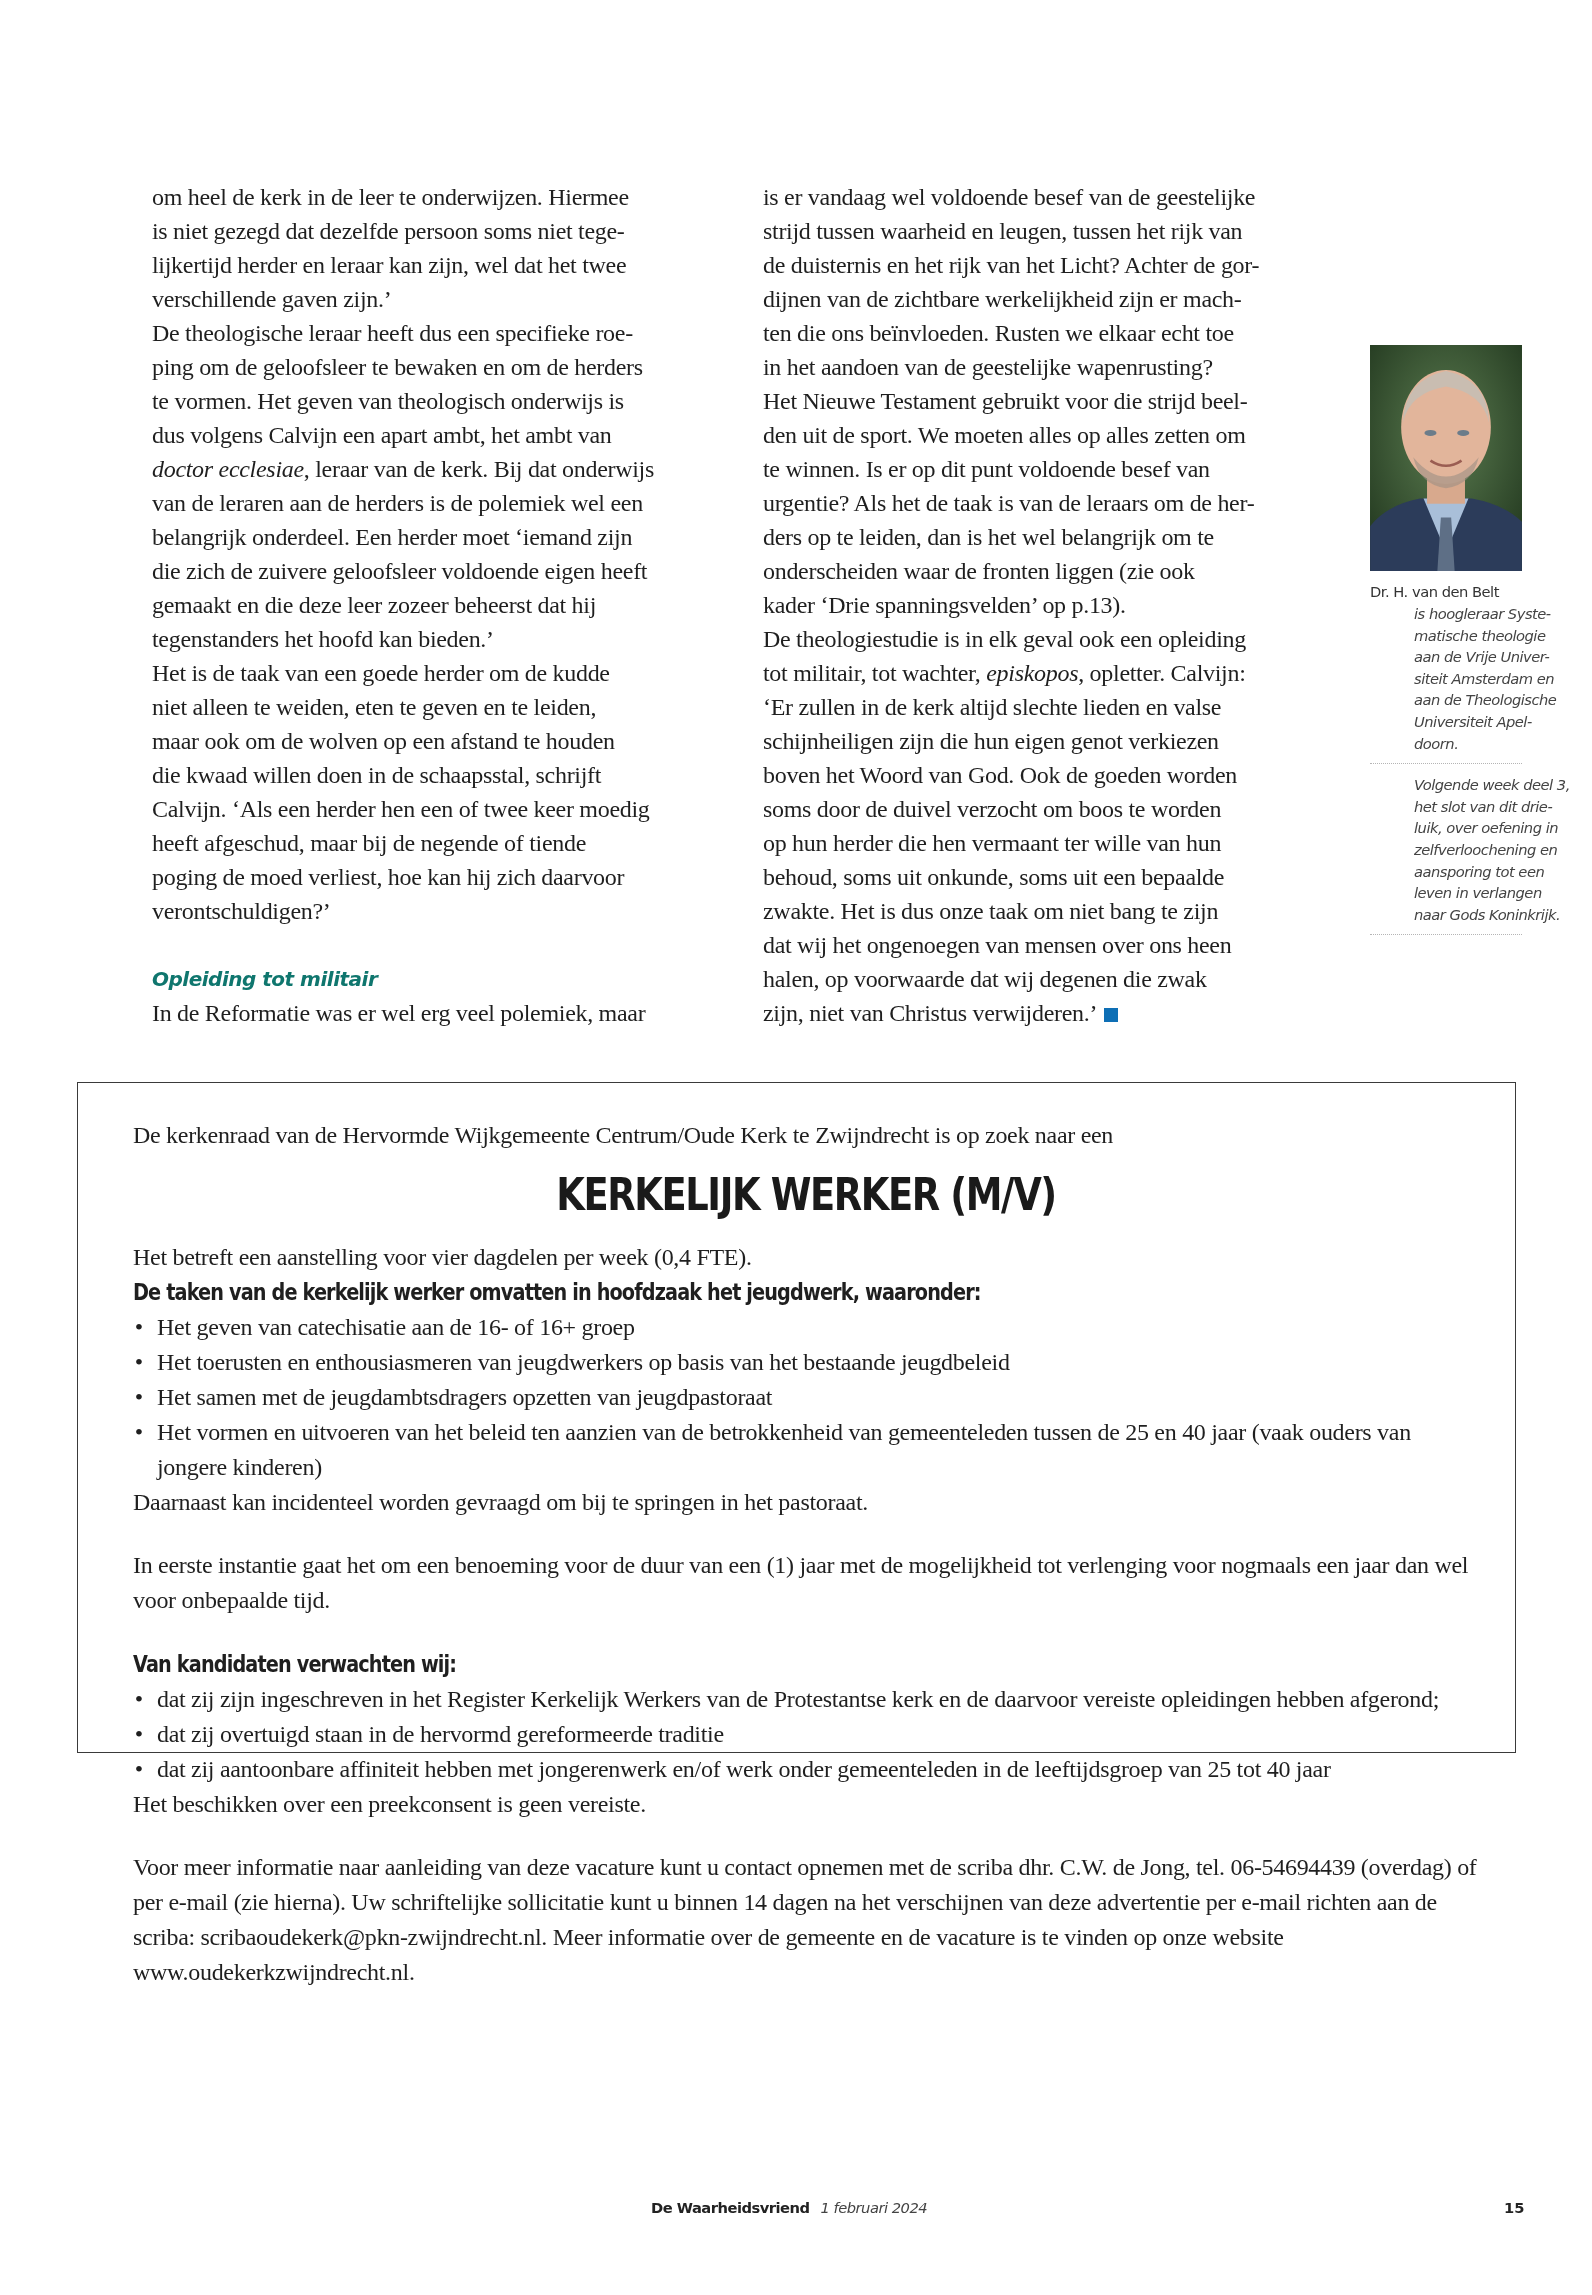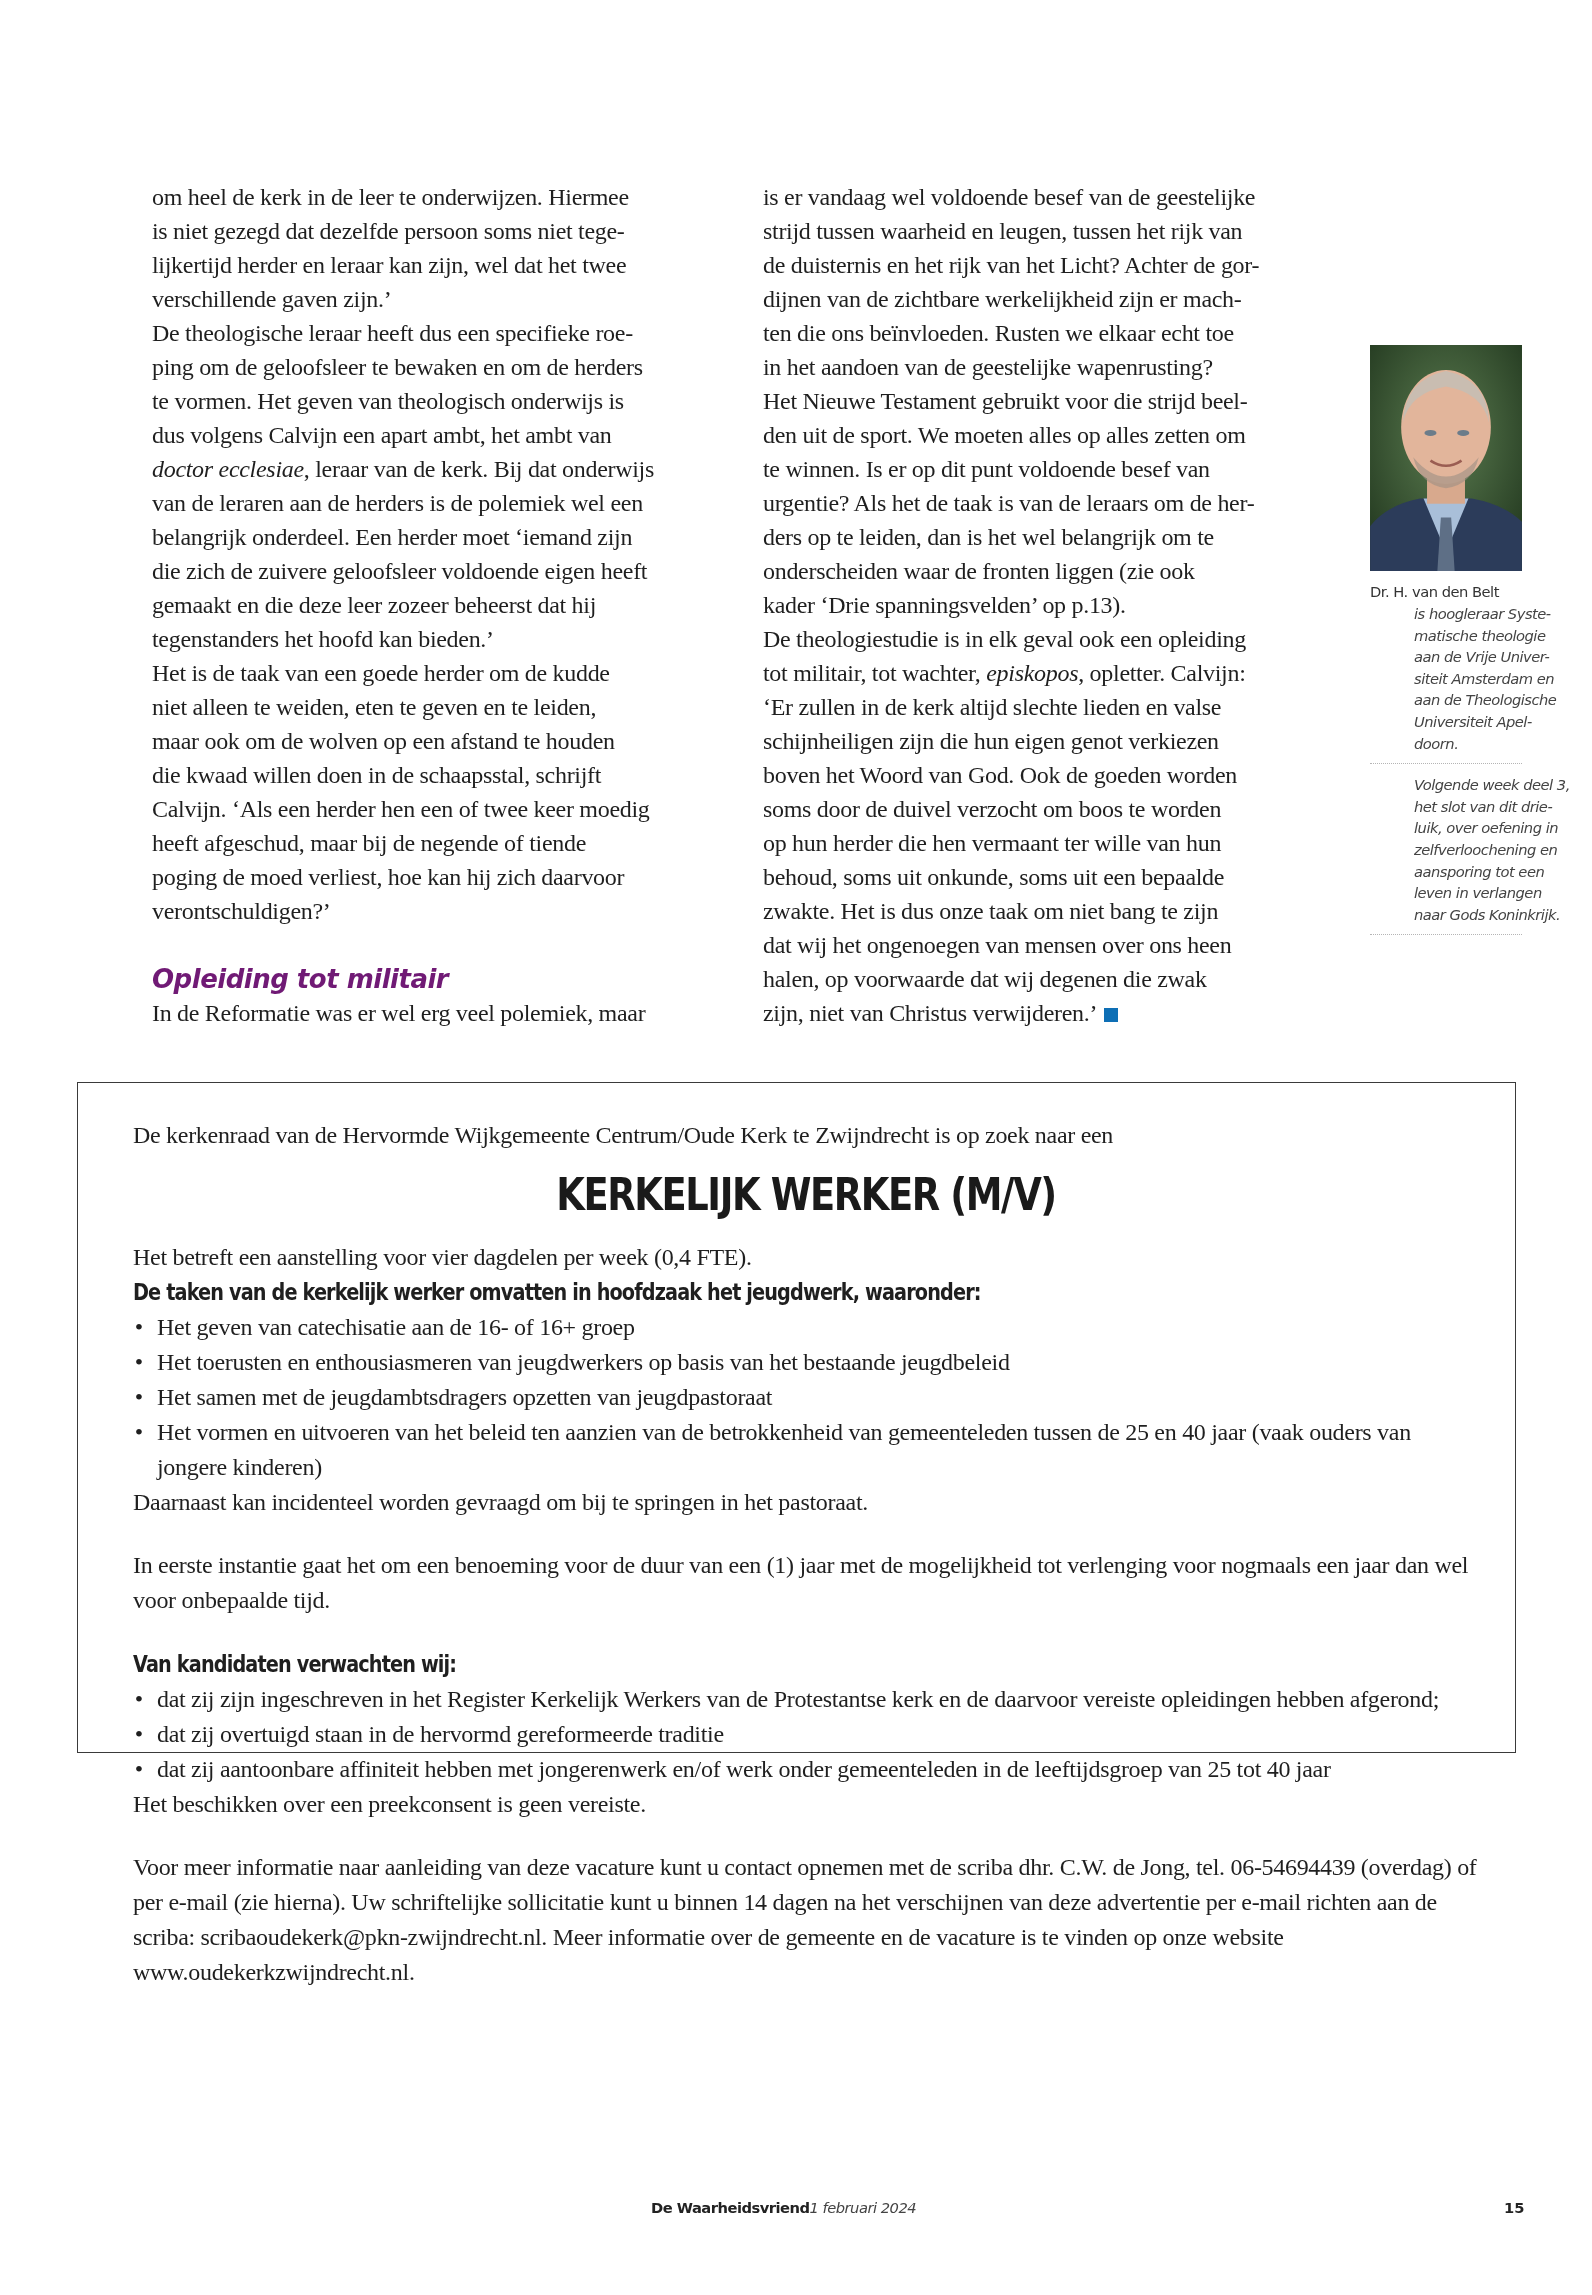--- a/index.html
+++ b/index.html
@@ -3,21 +3,21 @@
 <meta charset="utf-8">
 <style>
   html, body { margin: 0; padding: 0; background: #ffffff; }
   body { width: 1592px; height: 2295px; position: relative; overflow: hidden; color: #222; }
 
   .col { position: absolute; top: 180px; font-family: "Liberation Serif", "DejaVu Serif", serif; font-size: 24px; line-height: 34px; color: #1f1f1f; letter-spacing: -0.3px; }
   .col-left { left: 152px; width: 570px; }
   .col-mid { left: 763px; width: 578px; }
   .col .line { display: block; white-space: nowrap; }
   .col .gap { height: 34px; }
-  .subhead { display: block; font-family: "DejaVu Sans", "Liberation Sans", sans-serif; font-style: italic; font-weight: bold; color: #701a75; font-size: 26px; line-height: 34px; letter-spacing: -0.5px; }
+  .subhead { display: block; font-family: "DejaVu Sans", "Liberation Sans", sans-serif; font-style: italic; font-weight: bold; color: #0f766e; font-size: 20px; line-height: 34px; letter-spacing: -0.5px; }
   .end-mark { display: inline-block; width: 14px; height: 14px; background: #0e6fb5; margin-left: 7px; vertical-align: -0.9px; }
 
   .sidebar { position: absolute; left: 1370px; width: 152px; top: 345px; }
   .portrait { width: 152px; height: 226px; position: relative; overflow: hidden; background: linear-gradient(160deg, #2f4a2a 0%, #3d5e36 40%, #27402a 100%); }
   .portrait svg { display: block; }
   .bio { font-family: "DejaVu Sans", "Liberation Sans", sans-serif; font-size: 14.7px; line-height: 21.6px; color: #444; margin-top: 10.4px; letter-spacing: -0.5px; }
   .bio .name { font-weight: normal; font-style: normal; color: #333; display: block; }
   .bio .it { font-style: italic; display: block; white-space: nowrap; margin-left: 44px; }
   .dotline { border-top: 1.7px dotted #b5b5b5; margin: 8.6px 0 10.4px 0; }
 
@@ -26,21 +26,21 @@
   .ad-title { text-align: center; font-family: "DejaVu Sans", "Liberation Sans", sans-serif; font-weight: bold; font-size: 45px; line-height: 52px; letter-spacing: -1.7px; color: #1a1a1a; margin: 15.5px 0 19px 0; transform: scaleX(0.82); transform-origin: center; }
   .ad-bold { font-family: "DejaVu Sans", "Liberation Sans", sans-serif; font-weight: bold; font-size: 22.4px; letter-spacing: -1px; display: block; transform: scaleX(0.86); transform-origin: left; white-space: nowrap; }
   .ad ul { list-style: none; margin: 0; padding: 0; }
   .ad li { position: relative; padding-left: 24px; }
   .ad li::before { content: "•"; position: absolute; left: 1.7px; top: 0; }
   .ad .para { display: block; }
   .ad .spacer { height: 28.5px; }
 
   .footer { position: absolute; top: 2199px; left: 0; width: 1592px; font-family: "DejaVu Sans", "Liberation Sans", sans-serif; font-size: 14.7px; color: #222; }
   .footer .pub { position: absolute; left: 651px; font-weight: bold; letter-spacing: -0.5px; }
-  .footer .date { font-style: italic; font-weight: normal; color: #444; margin-left: 0; }
+  .footer .date { font-style: italic; font-weight: normal; color: #444; margin-left: 11px; }
   .footer .pageno { position: absolute; left: 1504px; font-weight: bold; }
 </style>
 </head>
 <body>
 
 <div class="col col-left">
   <span class="line">om heel de kerk in de leer te onderwijzen. Hiermee</span>
   <span class="line">is niet gezegd dat dezelfde persoon soms niet tege-</span>
   <span class="line">lijkertijd herder en leraar kan zijn, wel dat het twee</span>
   <span class="line">verschillende gaven zijn.’</span>

